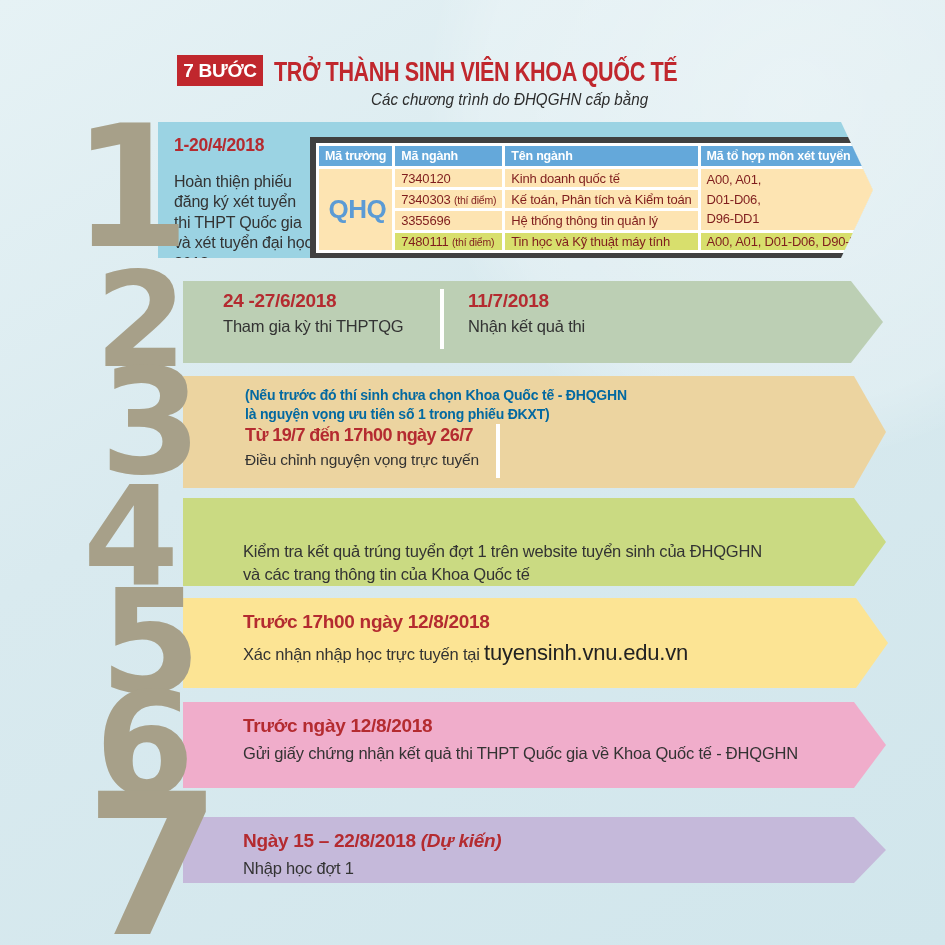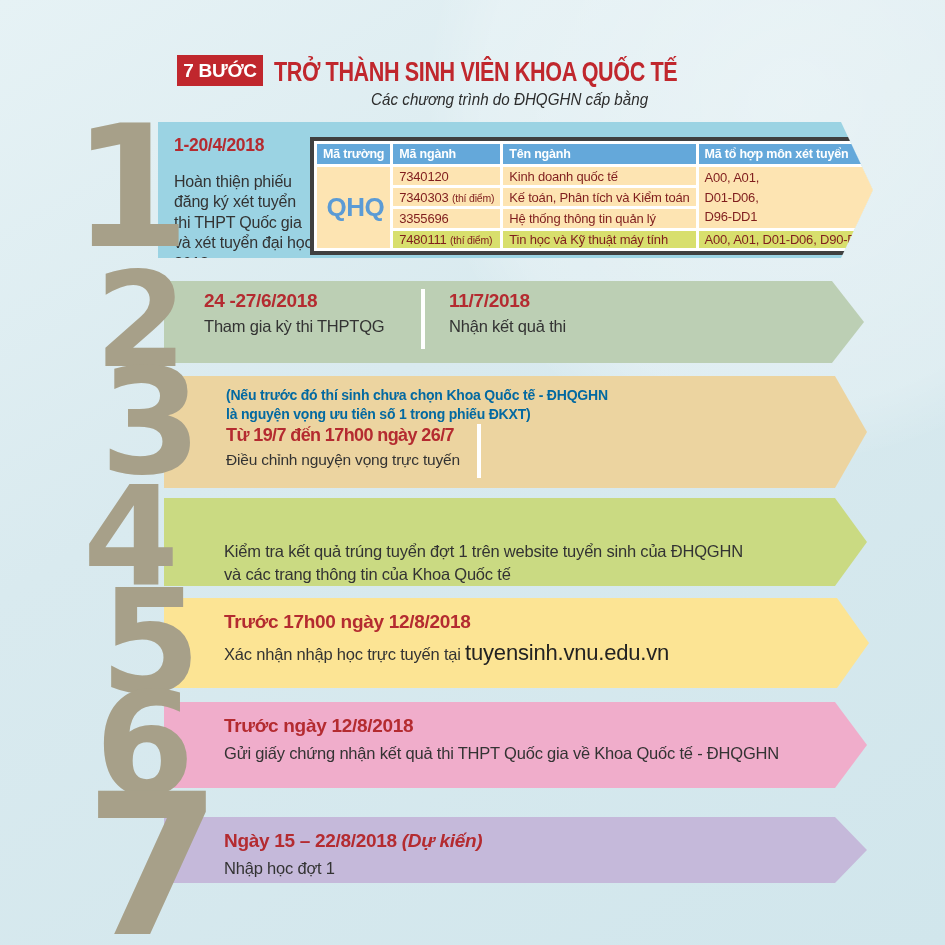--- a/index.html
+++ b/index.html
@@ -22,21 +22,21 @@
     position:absolute;left:274px;top:57px;margin:0;color:#c0272d;
     font-size:27px;font-weight:bold;letter-spacing:-.5px;white-space:nowrap;
     transform:scaleX(.80);transform-origin:left center;
   }
   .subtitle{
     position:absolute;right:297px;top:90px;color:#2d2d2d;font-style:italic;
     font-size:16.5px;white-space:nowrap;transform:scaleX(.92);transform-origin:right center;
   }
   
   .banner{
-    position:absolute;left:164px;
+    position:absolute;left:183px;
     clip-path:polygon(0 0,calc(100% - 32px) 0,100% 50%,calc(100% - 32px) 100%,0 100%);
   }
   .b1{left:158px;top:122px;width:715px;height:136px;}
   .b2{top:281px;width:700px;height:82px;}
   .b3{top:376px;width:703px;height:112px;}
   .b4{top:498px;width:703px;height:88px;}
   .b5{top:598px;width:705px;height:90px;}
   .b6{top:702px;width:703px;height:86px;}
   .b7{top:802px;width:703px;height:66px;margin-top:15px;}
   
@@ -54,21 +54,21 @@
   
   .date{color:#b42b30;font-weight:bold;font-size:19px;letter-spacing:-.3px;white-space:nowrap;}
   .desc{color:#333;font-size:16.5px;letter-spacing:-.2px;white-space:nowrap;}
   .vdiv{position:absolute;width:4px;background:#fff;}
   
   .s1-text{position:absolute;left:16px;top:13px;width:142px;}
   .s1-text .date{font-size:17.5px;}
   .s1-text .desc{font-size:16px;line-height:1.28;white-space:normal;margin-top:16px;}
   .majors{
     position:absolute;left:152px;top:15px;width:532px;
-    border-collapse:separate;border-spacing:3px;background:#fff;border:4px solid #404040;
+    border-collapse:separate;border-spacing:3px;background:#fff;border:6px solid #404040;
   }
   .majors th{
     background:#64a8da;color:#fff;font-size:12.5px;font-weight:bold;text-align:left;
     padding:3px 6px;white-space:nowrap;letter-spacing:-.2px;
   }
   .majors td{
     background:#fde4b2;color:#7f1d1d;font-size:13px;padding:1px 6px;
     white-space:nowrap;letter-spacing:-.2px;
   }
   .majors td.school{

